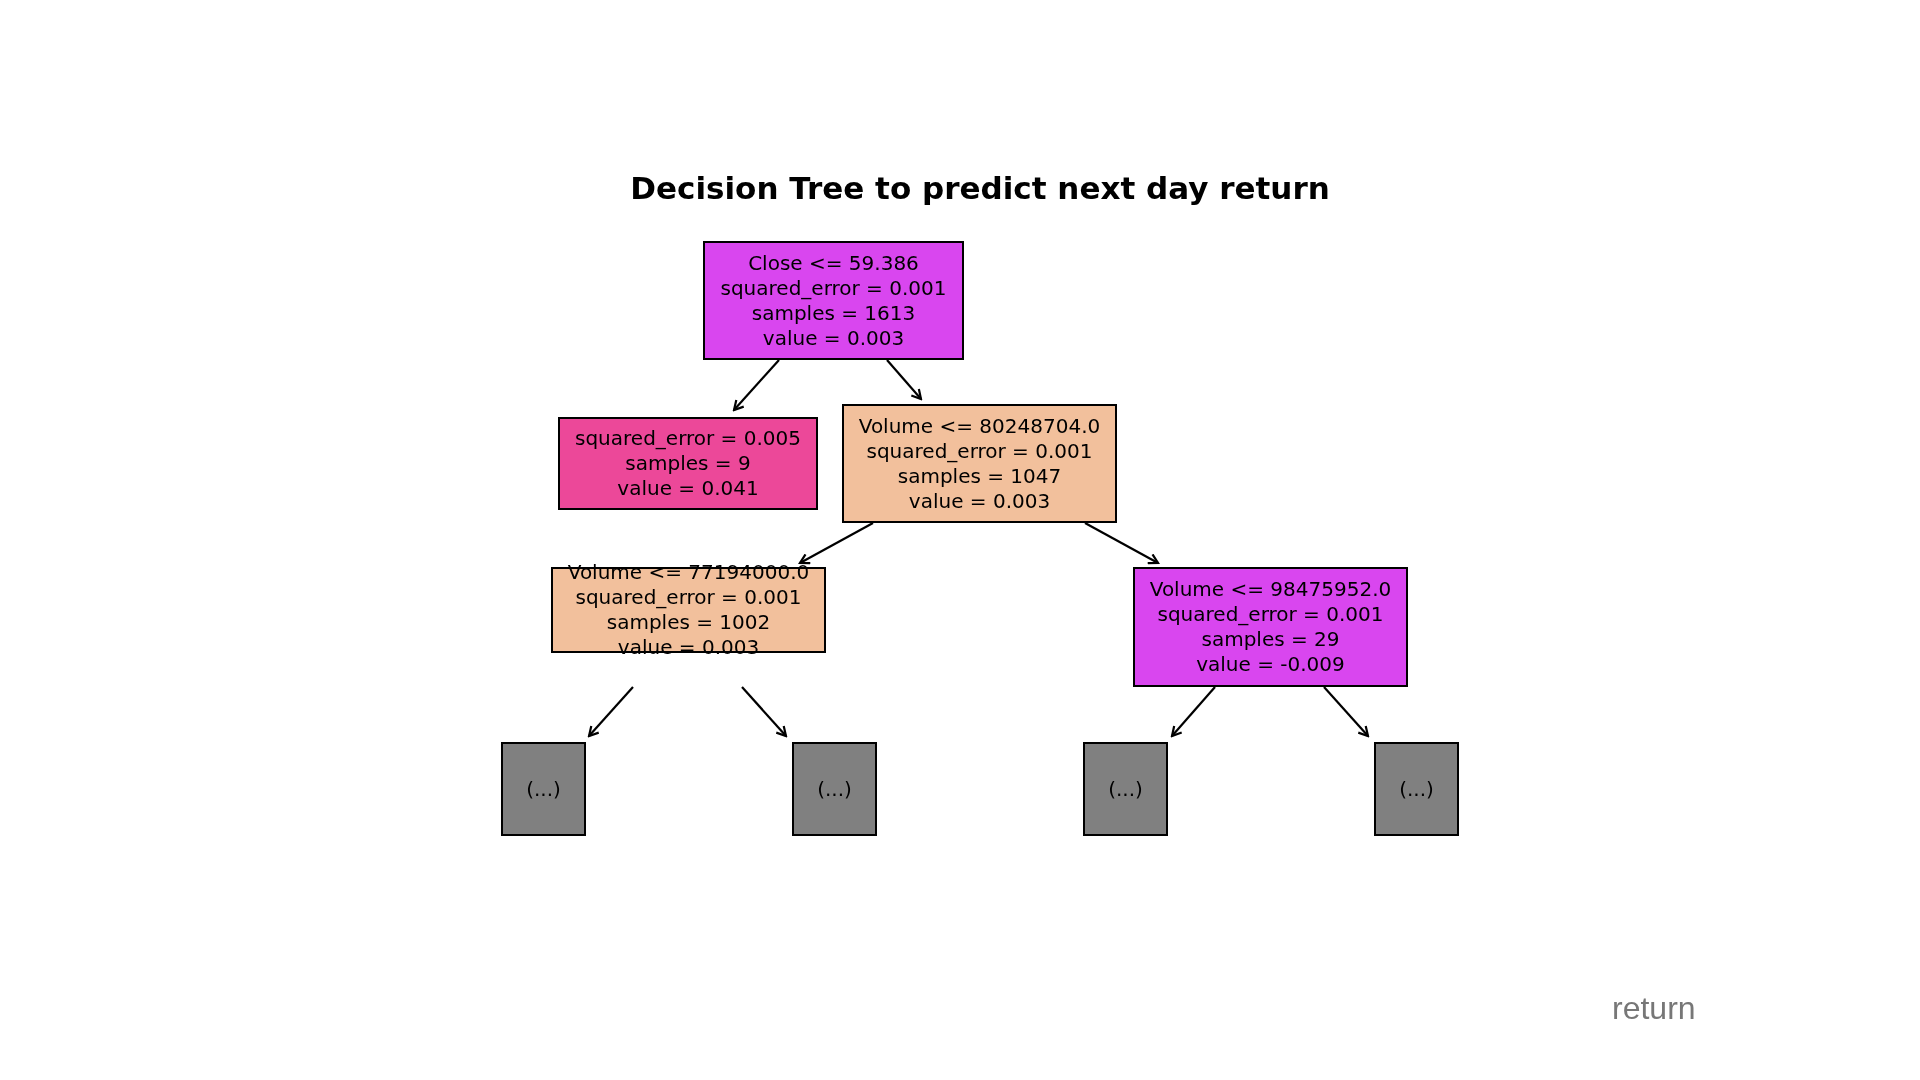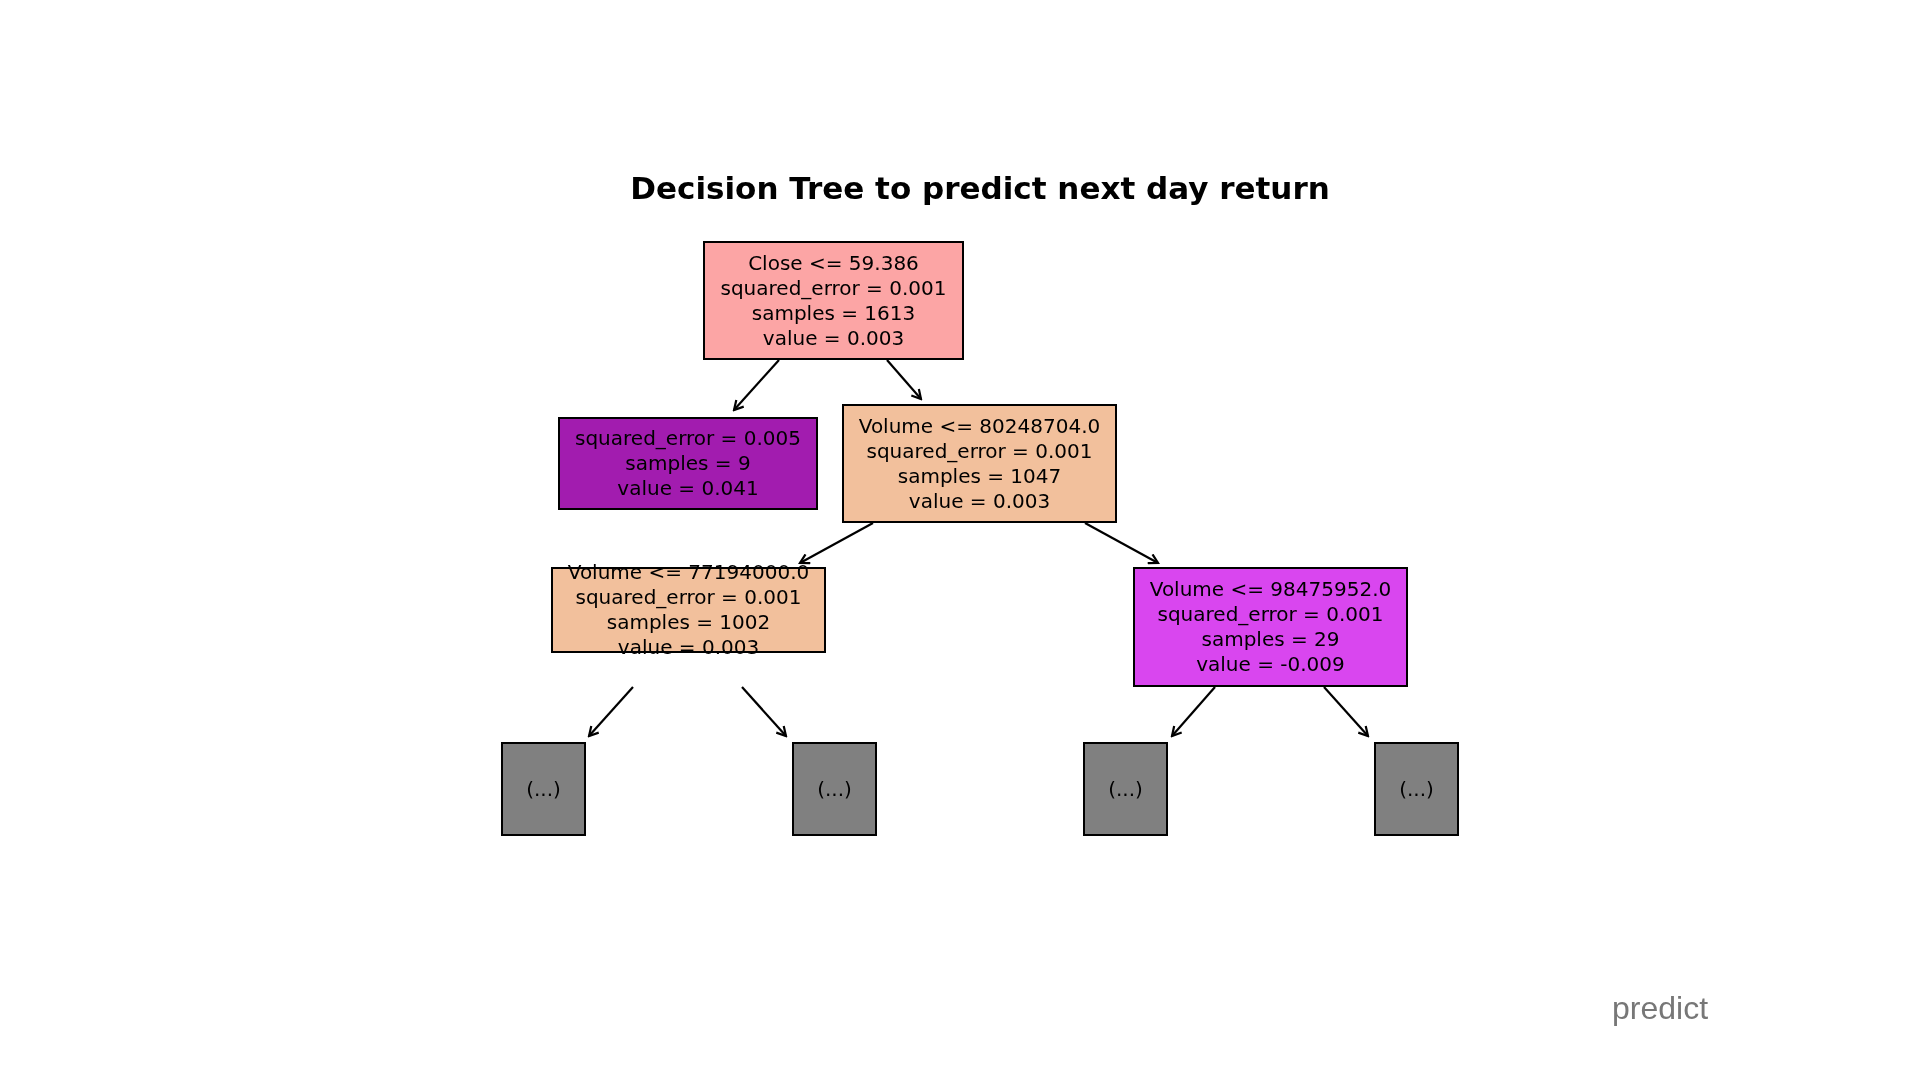--- a/index.html
+++ b/index.html
@@ -26,28 +26,28 @@
     <line x1="887" y1="360" x2="921" y2="399"></line>
     <line x1="873" y1="523" x2="800" y2="563"></line>
     <line x1="1085" y1="523" x2="1158" y2="563"></line>
     <line x1="633" y1="687" x2="589" y2="736"></line>
     <line x1="742" y1="687" x2="786" y2="736"></line>
     <line x1="1215" y1="687" x2="1172" y2="736"></line>
     <line x1="1324" y1="687" x2="1368" y2="736"></line>
   </g>
 </svg>
 
-<div class="node" style="left:703px; top:241px; width:261px; height:119px; background:#fca5a5;">
+<div class="node" style="left:703px; top:241px; width:261px; height:119px; background:#d946ef;">
   <span>Close &lt;= 59.386</span>
   <span>squared_error = 0.001</span>
   <span>samples = 1613</span>
   <span>value = 0.003</span>
 </div>
 
-<div class="node" style="left:558px; top:417px; width:260px; height:93px; background:#a21caf;">
+<div class="node" style="left:558px; top:417px; width:260px; height:93px; background:#ec4899;">
   <span>squared_error = 0.005</span>
   <span>samples = 9</span>
   <span>value = 0.041</span>
 </div>
 
 <div class="node" style="left:842px; top:404px; width:275px; height:119px; background:#f2c09c;">
   <span>Volume &lt;= 80248704.0</span>
   <span>squared_error = 0.001</span>
   <span>samples = 1047</span>
   <span>value = 0.003</span>
@@ -73,13 +73,13 @@
 <div class="node" style="left:792px; top:742px; width:85px; height:94px; background:#808080;">
   <span>(...)</span>
 </div>
 <div class="node" style="left:1083px; top:742px; width:85px; height:94px; background:#808080;">
   <span>(...)</span>
 </div>
 <div class="node" style="left:1374px; top:742px; width:85px; height:94px; background:#808080;">
   <span>(...)</span>
 </div>
 
-<div class="watermark">predict</div>
+<div class="watermark">return</div>
 
 </body></html>

